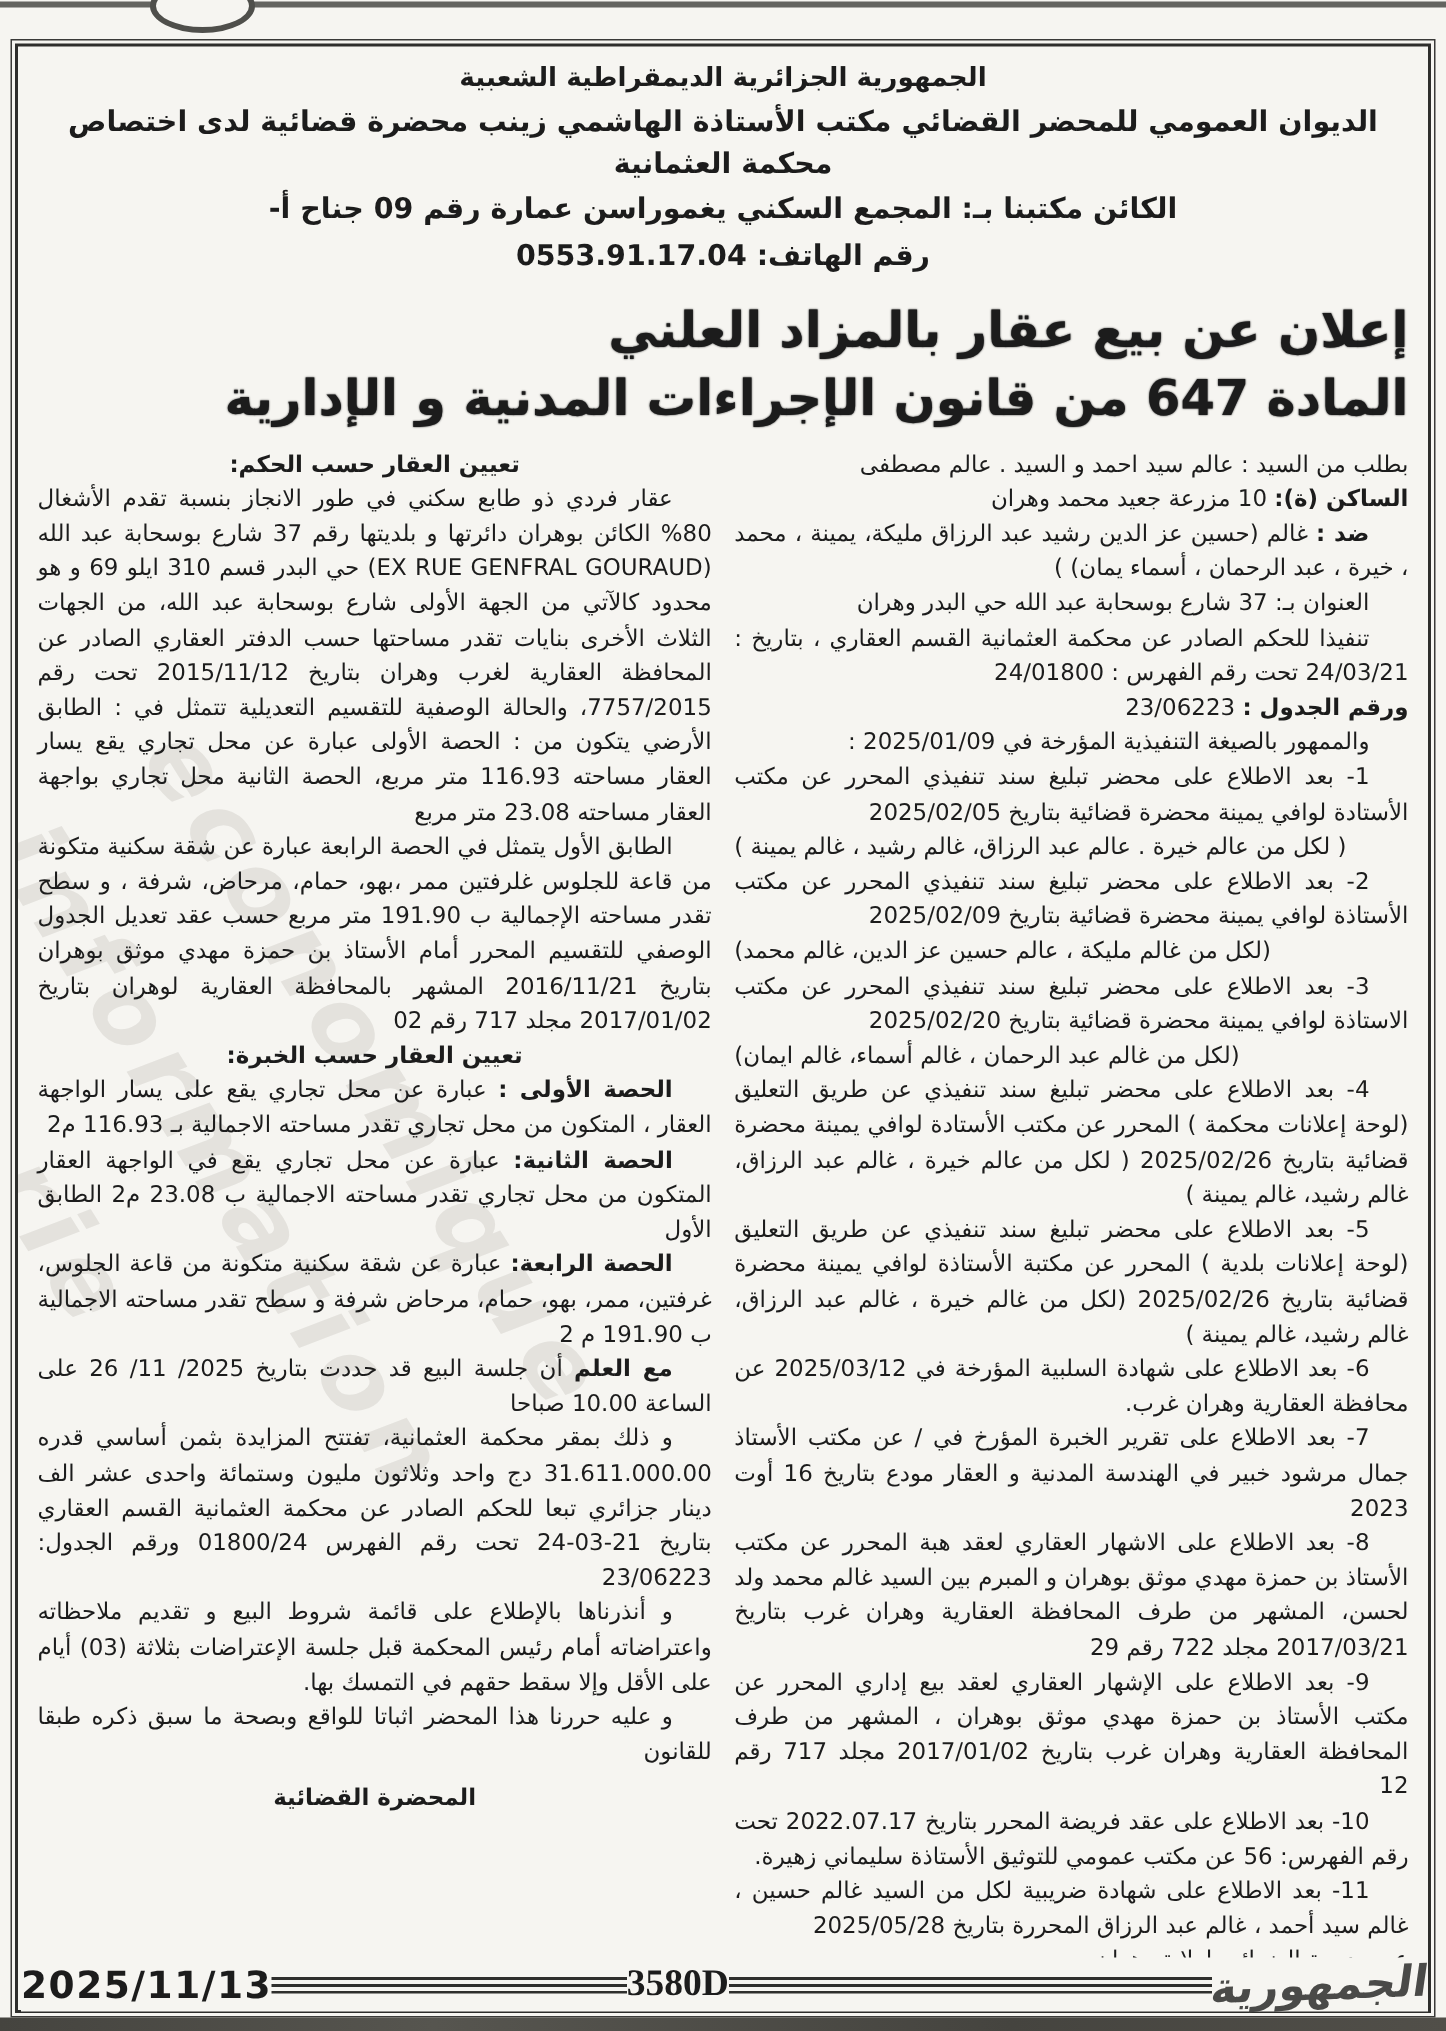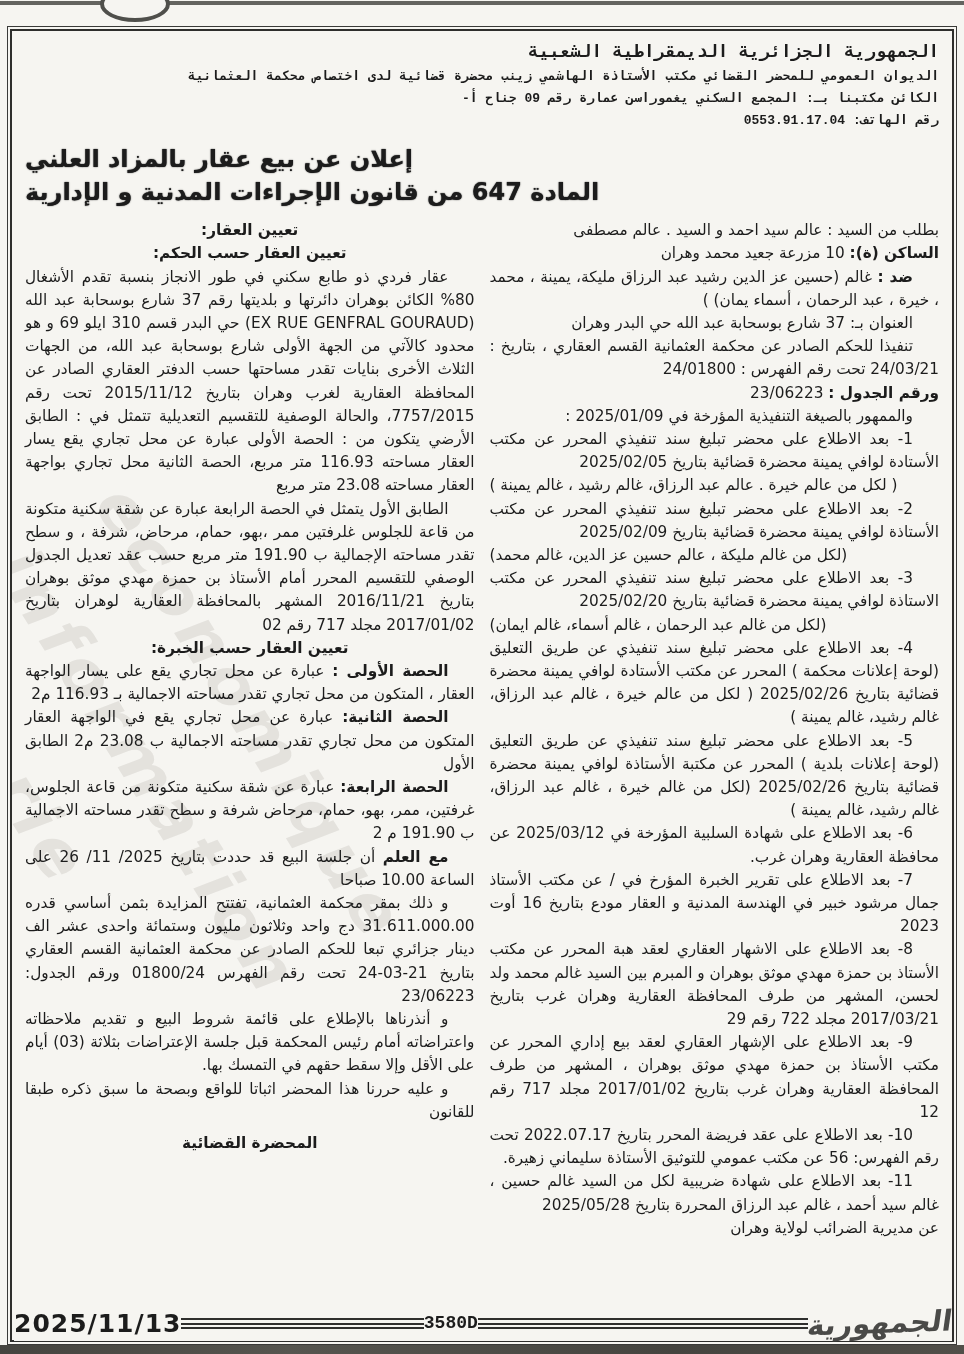--- a/index.html
+++ b/index.html
@@ -16,26 +16,26 @@
   .frame{position:absolute;top:26px;right:7px;left:7px;bottom:9px;border:1.5px solid #3a3a38;}
   .frame-inner{position:absolute;inset:2px;border:2.5px solid #2e2e2c;padding:6px 13px 40px 13px;overflow:hidden;}
   
   .watermark{
     position:absolute;left:150px;top:430px;transform:rotate(58deg);transform-origin:top left;
     font-size:66px;font-style:italic;font-weight:bold;letter-spacing:7px;line-height:1.8;
     color:rgba(110,104,92,0.13);pointer-events:none;direction:ltr;white-space:nowrap;z-index:0;
   }
   .content{position:relative;z-index:1;}
   
-  .hdr{text-align:right;font-weight:bold;font-family:Liberation Mono, monospace;}
-  .hdr-line{margin:3px 0;font-size:13px;line-height:1.45;}
+  .hdr{text-align:center;font-weight:bold;}
+  .hdr-line{margin:3px 0;font-size:19px;line-height:1.45;}
   .hdr-line.first{font-size:17.5px;}
   
   .title{
-    text-align:left;font-weight:bold;font-size:24px;line-height:1.38;
+    text-align:right;font-weight:bold;font-size:33px;line-height:1.38;
     margin:12px 0 10px;text-shadow:0 0 1.3px currentColor;letter-spacing:.5px;
   }
   
   .cols{display:flex;gap:15px;direction:rtl;align-items:flex-start;}
   .col{flex:1 1 0;font-size:15.3px;line-height:23.2px;min-width:0;}
   .par{margin:0;text-align:justify;}
   .par b{font-weight:bold;}
   .par.indent{text-indent:1.7em;}
   .par.paren{text-align:left;text-indent:0;}
   .par.center{text-indent:0;}
@@ -43,21 +43,21 @@
   .par.signature{font-weight:bold;text-align:center;text-indent:0;margin-top:8px;}
   
   .footer{
     position:absolute;left:14px;right:12px;bottom:13px;height:36px;z-index:2;
     display:flex;align-items:center;gap:0;direction:ltr;background:#f6f5f1;
   }
   .f-date{font-weight:bold;font-size:25px;letter-spacing:1px;white-space:nowrap;}
   .f-rule{height:11px;background:repeating-linear-gradient(to bottom,#2f2f2d 0 2px,rgba(0,0,0,0) 2px 4.6px);}
   .f-rule.r1{flex:1.1;}
   .f-rule.r2{flex:1.5;}
-  .f-code{font-weight:bold;font-size:18px;font-family:Liberation Mono, monospace;white-space:nowrap;}
+  .f-code{font-weight:bold;font-size:25px;font-family:Liberation Serif, serif;white-space:nowrap;}
   .f-logo{
     font-weight:bold;font-size:29px;color:#4a4a48;letter-spacing:1px;white-space:nowrap;
     transform:skewX(-10deg) rotate(-2deg);font-family:"DejaVu Sans",sans-serif;
   }
 </style>
 </head>
 <body>
 
 <div class="page">
 
@@ -130,21 +130,20 @@
 
               <p class="par indent"><b></b><span>10- بعد الاطلاع على عقد فريضة المحرر بتاريخ 2022.07.17 تحت رقم الفهرس: 56 عن مكتب عمومي للتوثيق الأستاذة سليماني زهيرة.</span></p>
 
               <p class="par indent"><b></b><span>11- بعد الاطلاع على شهادة ضريبية لكل من السيد غالم حسين ، غالم سيد أحمد ، غالم عبد الرزاق المحررة بتاريخ 2025/05/28</span></p>
 
               <p class="par center"><b></b><span>عن مديرية الضرائب لولاية وهران</span></p>
             </section>
 
           <section class="col">
 
-              <p class="par heading"><b></b><span>تعيين العقار:</span></p>
 
               <p class="par heading"><b></b><span>تعيين العقار حسب الحكم:</span></p>
 
               <p class="par indent"><b></b><span>عقار فردي ذو طابع سكني في طور الانجاز بنسبة تقدم الأشغال 80% الكائن بوهران دائرتها و بلديتها رقم 37 شارع بوسحابة عبد الله (EX RUE GENFRAL GOURAUD) حي البدر قسم 310 ايلو 69 و هو محدود كالآتي من الجهة الأولى شارع بوسحابة عبد الله، من الجهات الثلاث الأخرى بنايات تقدر مساحتها حسب الدفتر العقاري الصادر عن المحافظة العقارية لغرب وهران بتاريخ 2015/11/12 تحت رقم 7757/2015، والحالة الوصفية للتقسيم التعديلية تتمثل في : الطابق الأرضي يتكون من : الحصة الأولى عبارة عن محل تجاري يقع يسار العقار مساحته 116.93 متر مربع، الحصة الثانية محل تجاري بواجهة العقار مساحته 23.08 متر مربع</span></p>
 
               <p class="par indent"><b></b><span>الطابق الأول يتمثل في الحصة الرابعة عبارة عن شقة سكنية متكونة من قاعة للجلوس غلرفتين ممر ،بهو، حمام، مرحاض، شرفة ، و سطح تقدر مساحته الإجمالية ب 191.90 متر مربع حسب عقد تعديل الجدول الوصفي للتقسيم المحرر أمام الأستاذ بن حمزة مهدي موثق بوهران بتاريخ 2016/11/21 المشهر بالمحافظة العقارية لوهران بتاريخ 2017/01/02 مجلد 717 رقم 02</span></p>
 
               <p class="par heading"><b></b><span>تعيين العقار حسب الخبرة:</span></p>
 
 

